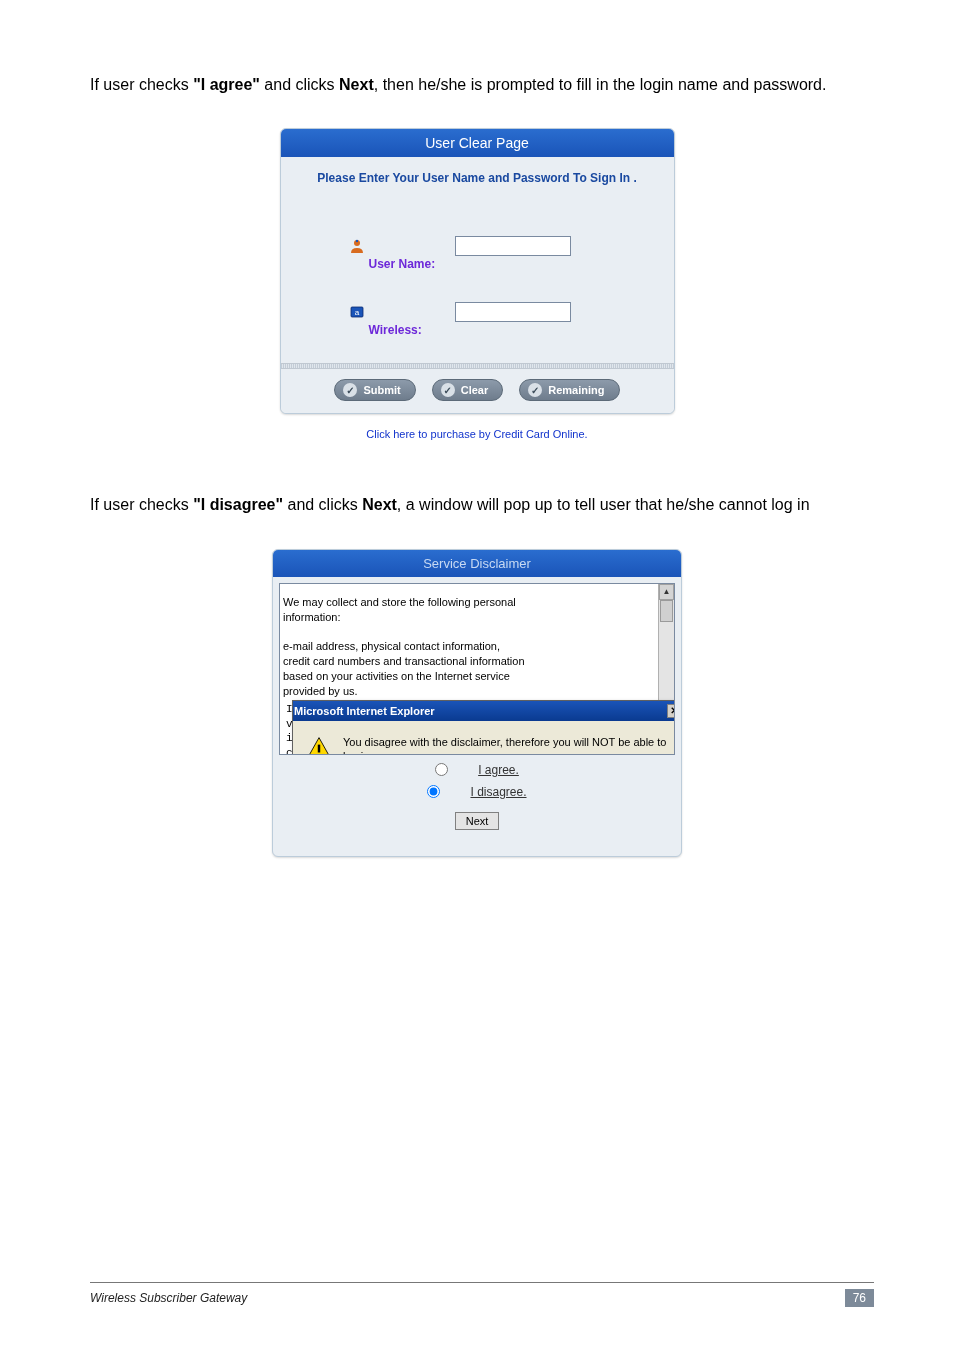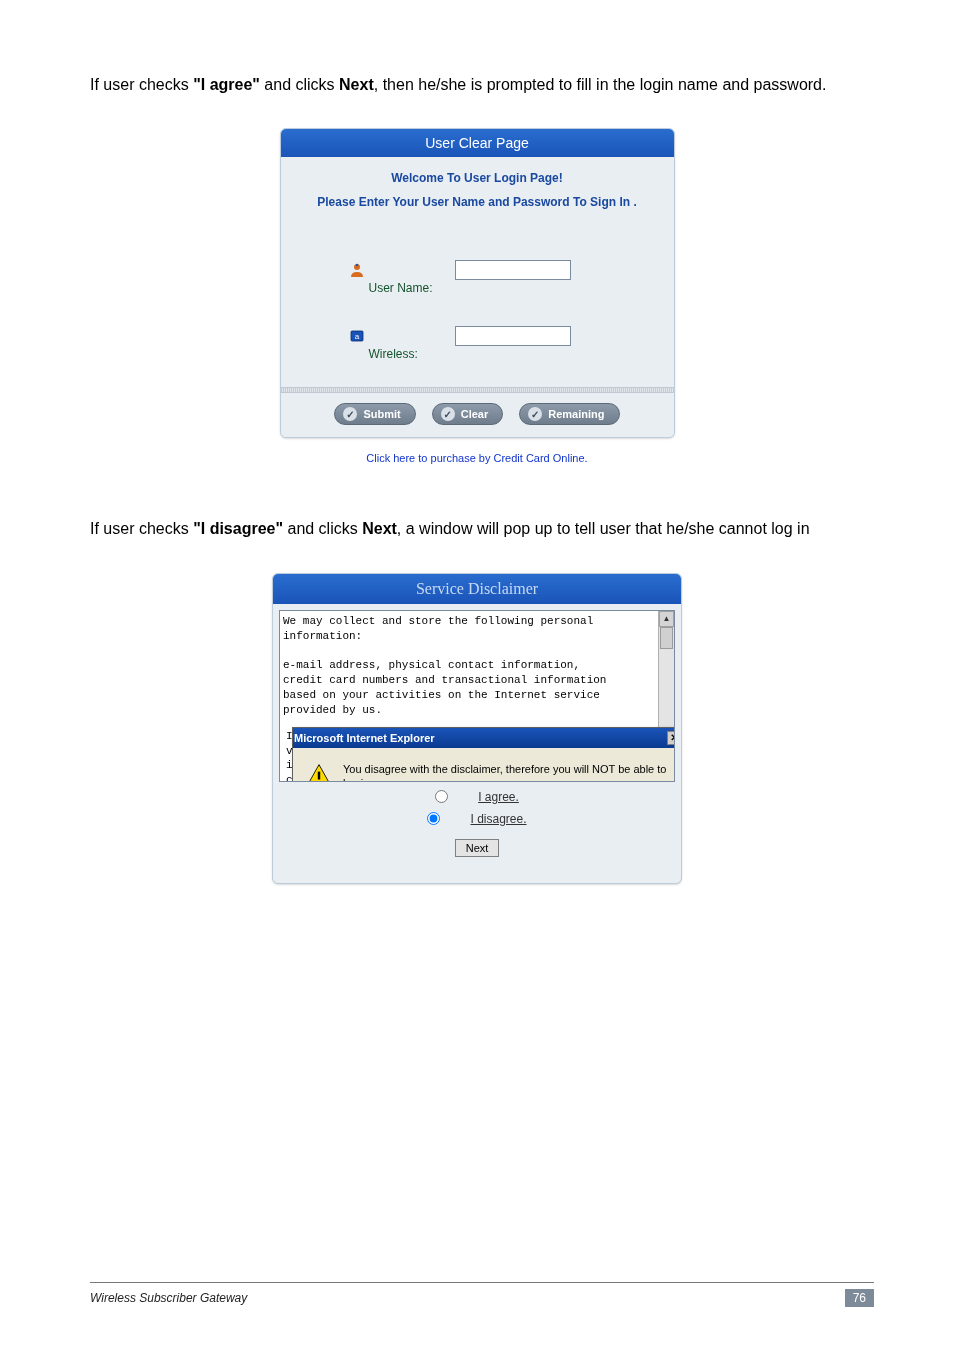--- a/index.html
+++ b/index.html
@@ -64,22 +64,22 @@
     margin-bottom: 16px;
     padding-left: 58px;
   }
   .form-row .icon {
     width: 16px; height: 16px;
     display: inline-flex;
     align-items: center; justify-content: center;
     margin-right: 4px;
   }
   .form-row .lbl {
-    color: #14532d;
-    font-weight: normal;
+    color: #6d28d9;
+    font-weight: bold;
     font-size: 12px;
     width: 86px;
     margin-top: 36px;
   }
   .form-row input {
     width: 116px;
     height: 20px;
     border: 1px solid #7a8aa0;
     background: #fff;
     font-size: 12px;
@@ -136,44 +136,44 @@
     margin: 0 auto;
     border: 1px solid #bcccda;
     border-radius: 6px;
     background: #e9eef3;
     box-shadow: 0 1px 2px rgba(0,0,0,0.15);
   }
   .disclaimer-header {
     background: linear-gradient(#2a6dcf, #1a54b8);
     color: #c7d9f3;
     text-align: center;
-    font-size: 16px;
+    font-size: 13px;
     padding: 6px 16px;
     border-radius: 5px 5px 0 0;
-    font-family: Liberation Serif, serif;
   }
   .disclaimer-body {
     padding: 6px 6px 10px 6px;
     position: relative;
   }
   .textarea-wrap {
     position: relative;
     background: #fff;
     border: 1px solid #7a8aa0;
     width: 100%;
     height: 172px;
     overflow: hidden;
   }
   .textarea-content {
-    font-family: Liberation Mono, monospace;
+    font-family: Liberation Sans, sans-serif;
     font-size: 11px;
     line-height: 1.35;
     color: #000;
     padding: 3px 2px 3px 3px;
     white-space: pre-wrap;
+    margin-top: 8px;
   }
   .scroll-track {
     position:absolute;
     right:0; top:0; bottom:0;
     width:16px;
     background:#e4e4e4;
     border-left:1px solid #b0b0b0;
   }
   .scroll-up {
     position:absolute; top:0; left:0; right:0; height:16px;
@@ -296,21 +296,20 @@
 
 <div class="page-content">
 
   <p class="body-text">
     <span>If user checks </span><span class="bold">"I agree"</span><span> and clicks </span><span class="bold">Next</span><span>, then he/she is prompted to fill in the login name and password.</span>
   </p>
 
   <div class="login-panel">
     <div class="panel-header">User Clear Page</div>
     <div class="panel-body">
-      <div class="welcome-line">Welcome To User Login Page!</div>
       <div class="instruct-line">Please Enter Your User Name and Password To Sign In .</div>
       <div class="form-row">
         <span class="icon">
           <svg width="16" height="16" viewBox="0 0 16 16">
               <circle cx="8" cy="5" r="3" fill="#d86b1f"></circle>
               <path d="M2 15 Q2 10 8 10 Q14 10 14 15 Z" fill="#d86b1f"></path>
               <circle cx="8" cy="3" r="1.2" fill="#1a54b8"></circle>
             </svg>
         </span>
         <span class="lbl">User Name:</span>

